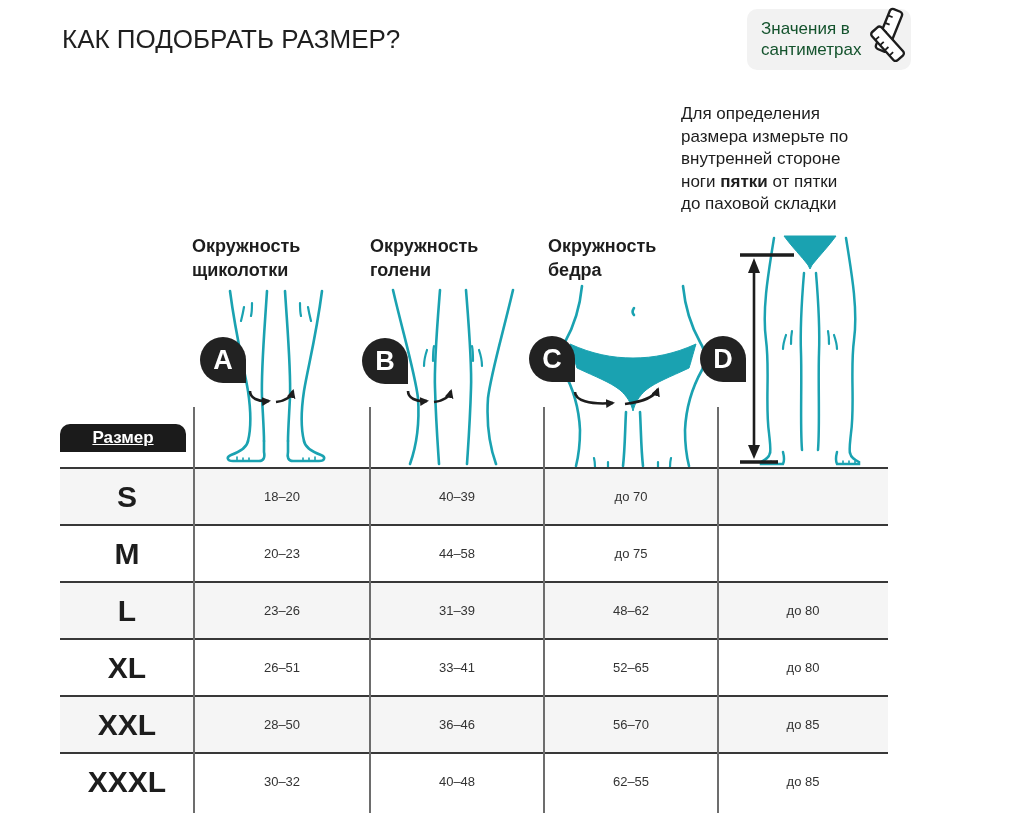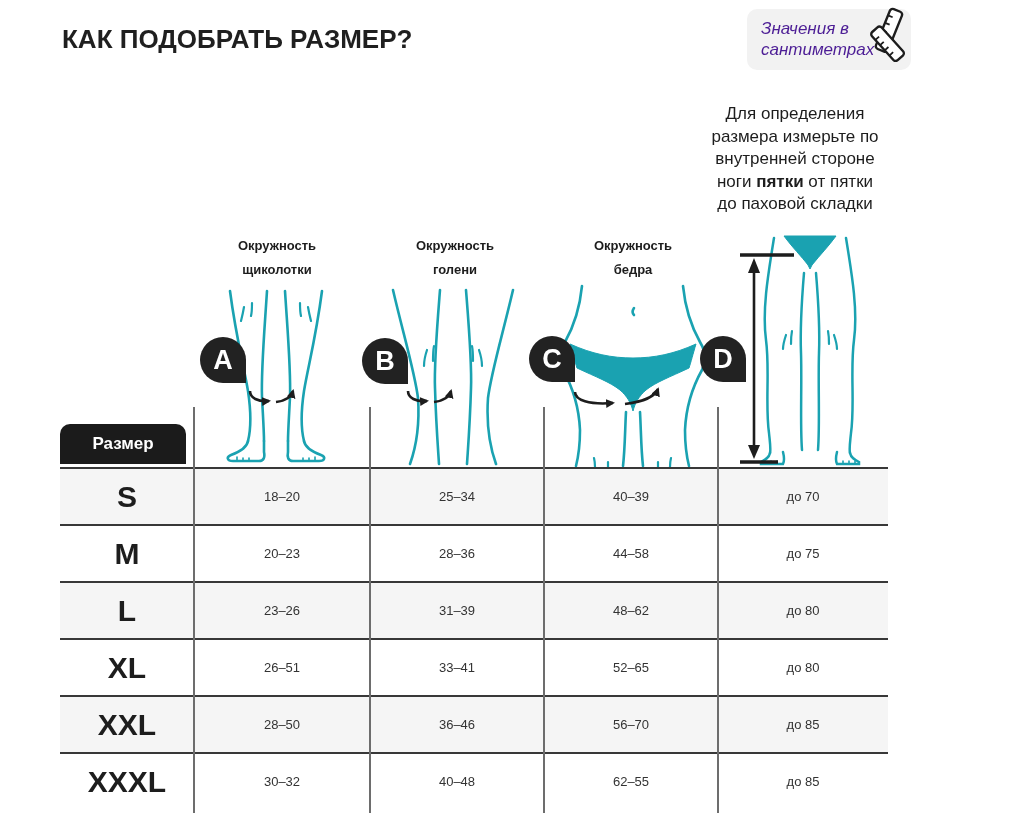--- a/index.html
+++ b/index.html
@@ -1,34 +1,34 @@
 <!DOCTYPE html>
 <html><head>
 <meta charset="utf-8">
 <style>
   html,body{margin:0;padding:0;background:#fff;}
   .canvas{position:relative;width:1021px;height:833px;background:#ffffff;overflow:hidden;
           font-family:"Liberation Sans",sans-serif;color:#1d1d1d;}
-  .title{position:absolute;left:62px;top:24px;font-size:26px;font-weight:bold;color:#1f1f1f;}
+  .title{position:absolute;left:62px;top:24px;font-size:26px;font-weight:normal;color:#1f1f1f;}
   .cm-badge{position:absolute;left:747px;top:9px;width:164px;height:61px;background:#f2f2f2;border-radius:10px;}
-  .cm-badge .txt{position:absolute;left:14px;top:9px;font-size:17px;line-height:21px;color:#4c1d95;font-style:italic;}
+  .cm-badge .txt{position:absolute;left:14px;top:9px;font-size:17px;line-height:21px;color:#14532d;}
   .cm-badge .icon{position:absolute;right:0px;top:-5px;}
-  .instruction{position:absolute;left:681px;top:103px;width:228px;text-align:center;
+  .instruction{position:absolute;left:681px;top:103px;width:228px;text-align:left;
                font-size:17px;line-height:22.6px;color:#1d1d1d;}
   .instruction b{font-weight:bold;}
-  .col-header{position:absolute;top:234px;width:170px;text-align:center;font-weight:bold;
-              font-size:13px;line-height:24px;color:#1d1d1d;}
+  .col-header{position:absolute;top:234px;width:170px;text-align:left;font-weight:bold;
+              font-size:18px;line-height:24px;color:#1d1d1d;}
   .illu{position:absolute;z-index:1;}
   .letter-badge{position:absolute;width:46px;height:46px;background:#222222;
                 border-radius:23px 23px 0 23px;color:#ffffff;font-weight:bold;font-size:27px;
                 display:flex;align-items:center;justify-content:center;z-index:5;}
   .vline{position:absolute;top:407px;height:406px;width:2px;background:#6d6d6d;z-index:3;}
-  .size-tab{position:absolute;left:60px;top:424px;width:126px;height:40px;background:#1b1b1b;
+  .size-tab{position:absolute;left:60px;top:424px;width:126px;height:28px;background:#1b1b1b;
             border-radius:10px 10px 0 0;color:#fff;font-weight:bold;font-size:17px;
-            display:flex;align-items:center;justify-content:center;z-index:4;}
+            display:flex;align-items:center;justify-content:center;z-index:4;text-decoration:underline;}
   .size-table{position:absolute;left:60px;top:467px;width:828px;z-index:2;}
   .trow{display:grid;grid-template-columns:134px 176px 174px 174px 170px;height:57px;
         border-top:2px solid #383838;box-sizing:border-box;align-items:center;text-align:center;}
   .trow.odd{background:#f5f5f5;}
   .trow.even{background:#ffffff;}
   .cell-size{font-size:30px;font-weight:bold;color:#1d1d1d;}
   .cell-val{font-size:13px;color:#333333;}
 </style>
 </head>
 <body>
@@ -167,28 +167,26 @@
   <div class="vline" style="left:369px;"></div>
   <div class="vline" style="left:543px;"></div>
   <div class="vline" style="left:717px;"></div>
 
   <div class="size-tab">Размер</div>
 
   <div class="size-table">
     <div class="trow odd">
       <div class="cell-size">S</div>
       <div class="cell-val">18–20</div>
-      <div class="cell-val">25–34</div>
       <div class="cell-val">40–39</div>
       <div class="cell-val">до 70</div>
     </div>
     <div class="trow even">
       <div class="cell-size">M</div>
       <div class="cell-val">20–23</div>
-      <div class="cell-val">28–36</div>
       <div class="cell-val">44–58</div>
       <div class="cell-val">до 75</div>
     </div>
     <div class="trow odd">
       <div class="cell-size">L</div>
       <div class="cell-val">23–26</div>
       <div class="cell-val">31–39</div>
       <div class="cell-val">48–62</div>
       <div class="cell-val">до 80</div>
     </div>

